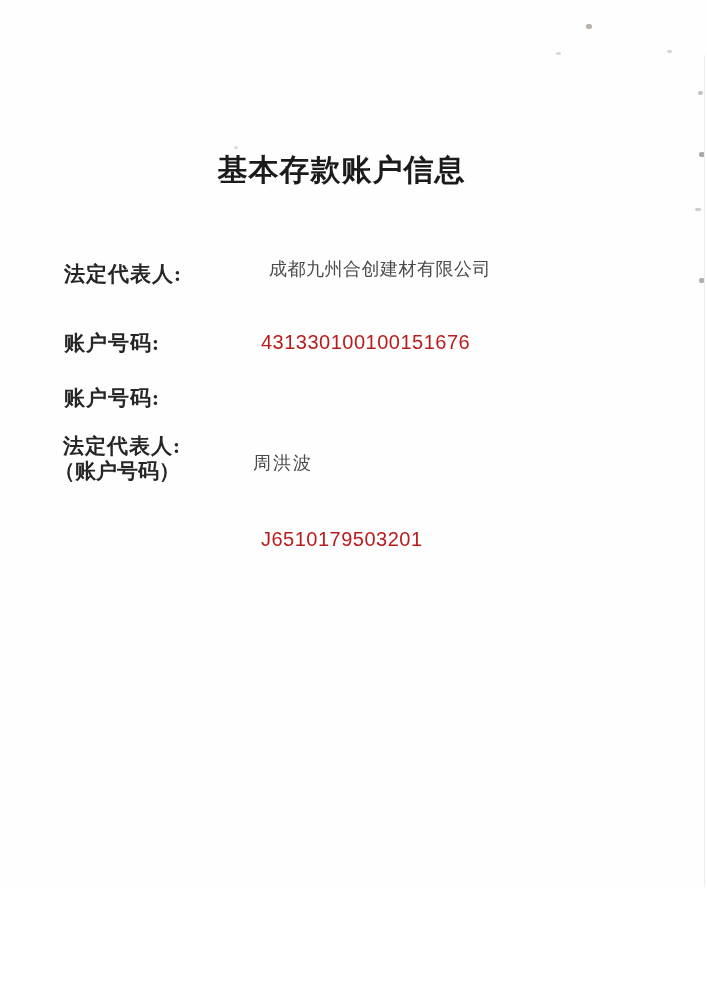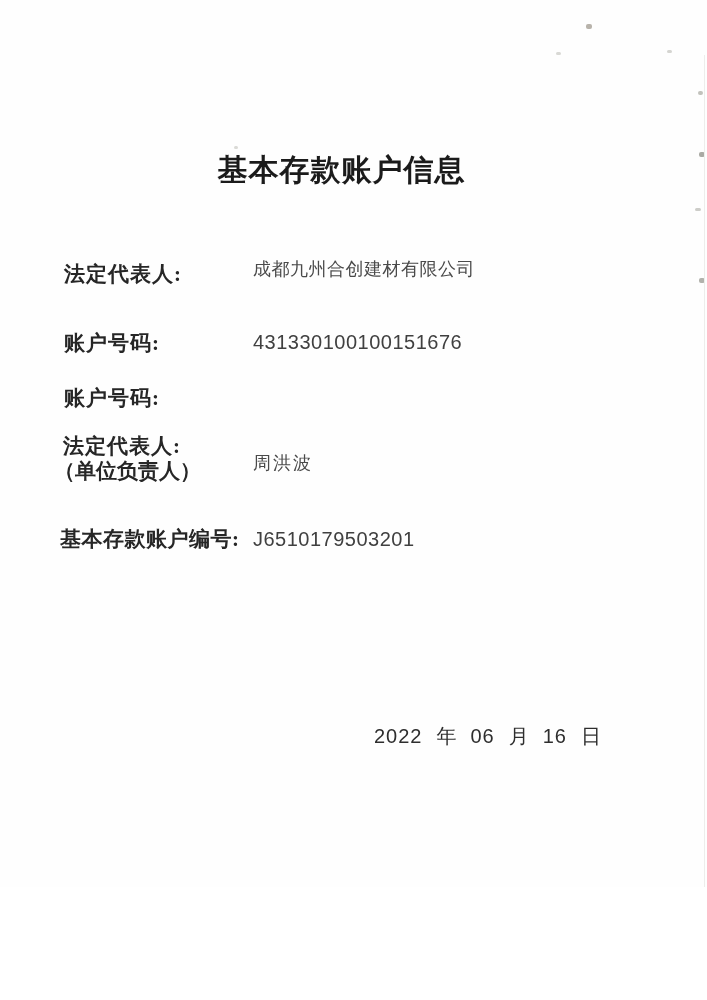--- a/index.html
+++ b/index.html
@@ -43,22 +43,23 @@
     font-size: 18px;
     letter-spacing: 0.5px;
     color: #4a4a4a;
     white-space: nowrap;
   }
   .field-value-num {
     position: absolute;
     font-family: "Liberation Sans", "DejaVu Sans", sans-serif;
     font-size: 20px;
     letter-spacing: 0.5px;
-    color: #404040;
+    color: #b91c1c;
     white-space: nowrap;
+    margin-left: 8px;
   }
   .date-line {
     position: absolute;
     top: 723px;
     left: 374px;
     font-size: 20px;
     color: #2e2e2e;
     white-space: nowrap;
   }
   .date-line .dnum {
@@ -77,37 +78,33 @@
   }
 </style>
 </head>
 <body>
 
 <div class="page">
 
   <h1 class="doc-title">基本存款账户信息</h1>
 
   <div class="field-label" style="left:64px; top:260px;">法定代表人:</div>
-  <div class="field-value-cjk" style="left:253px; top:257px;">成都九州合创建材有限公司</div>
+  <div class="field-value-cjk" style="left:269px; top:257px;">成都九州合创建材有限公司</div>
 
   <div class="field-label" style="left:64px; top:329px;">账户号码:</div>
   <div class="field-value-num" style="left:253px; top:331px;">431330100100151676</div>
 
   <div class="field-label" style="left:64px; top:384px;">账户号码:</div>
 
   <div class="field-label" style="left:63px; top:432px;">法定代表人:</div>
-  <div class="field-label secondary" style="left:54px; top:457px;">（单位负责人）</div>
+  <div class="field-label secondary" style="left:54px; top:457px;">（账户号码）</div>
   <div class="field-value-cjk" style="left:253px; top:451px; letter-spacing:2px;font-family:Liberation Serif, serif;">周洪波</div>
 
-  <div class="field-label" style="left:60px; top:525px; letter-spacing:0.5px;">基本存款账户编号:</div>
   <div class="field-value-num" style="left:253px; top:528px;">J6510179503201</div>
 
-  <div class="date-line">
-    <span class="dnum">2022</span><span class="dunit">年</span><span class="dnum">06</span><span class="dunit">月</span><span class="dnum">16</span><span class="dunit">日</span>
-  </div>
 
   <div class="speck" style="left:586px; top:24px;  width:6px;  height:5px; background:#b8b3ab;"></div>
   <div class="speck" style="left:556px; top:52px;  width:5px;  height:3px; background:#d9d9d5;"></div>
   <div class="speck" style="left:667px; top:50px;  width:5px;  height:3px; background:#d5d5d1;"></div>
   <div class="speck" style="left:698px; top:91px;  width:5px;  height:4px; background:#c2c2bc;"></div>
   <div class="speck" style="left:699px; top:152px; width:6px;  height:5px; background:#aaaaa4;"></div>
   <div class="speck" style="left:695px; top:208px; width:6px;  height:3px; background:#cdcdc9;"></div>
   <div class="speck" style="left:699px; top:278px; width:6px;  height:5px; background:#b2b2ac;"></div>
   <div class="speck" style="left:234px; top:146px; width:4px;  height:3px; background:#dadad6;"></div>
   <div class="speck" style="left:57px;  top:985px; width:6px;  height:6px; background:#bcbcb8;"></div>

